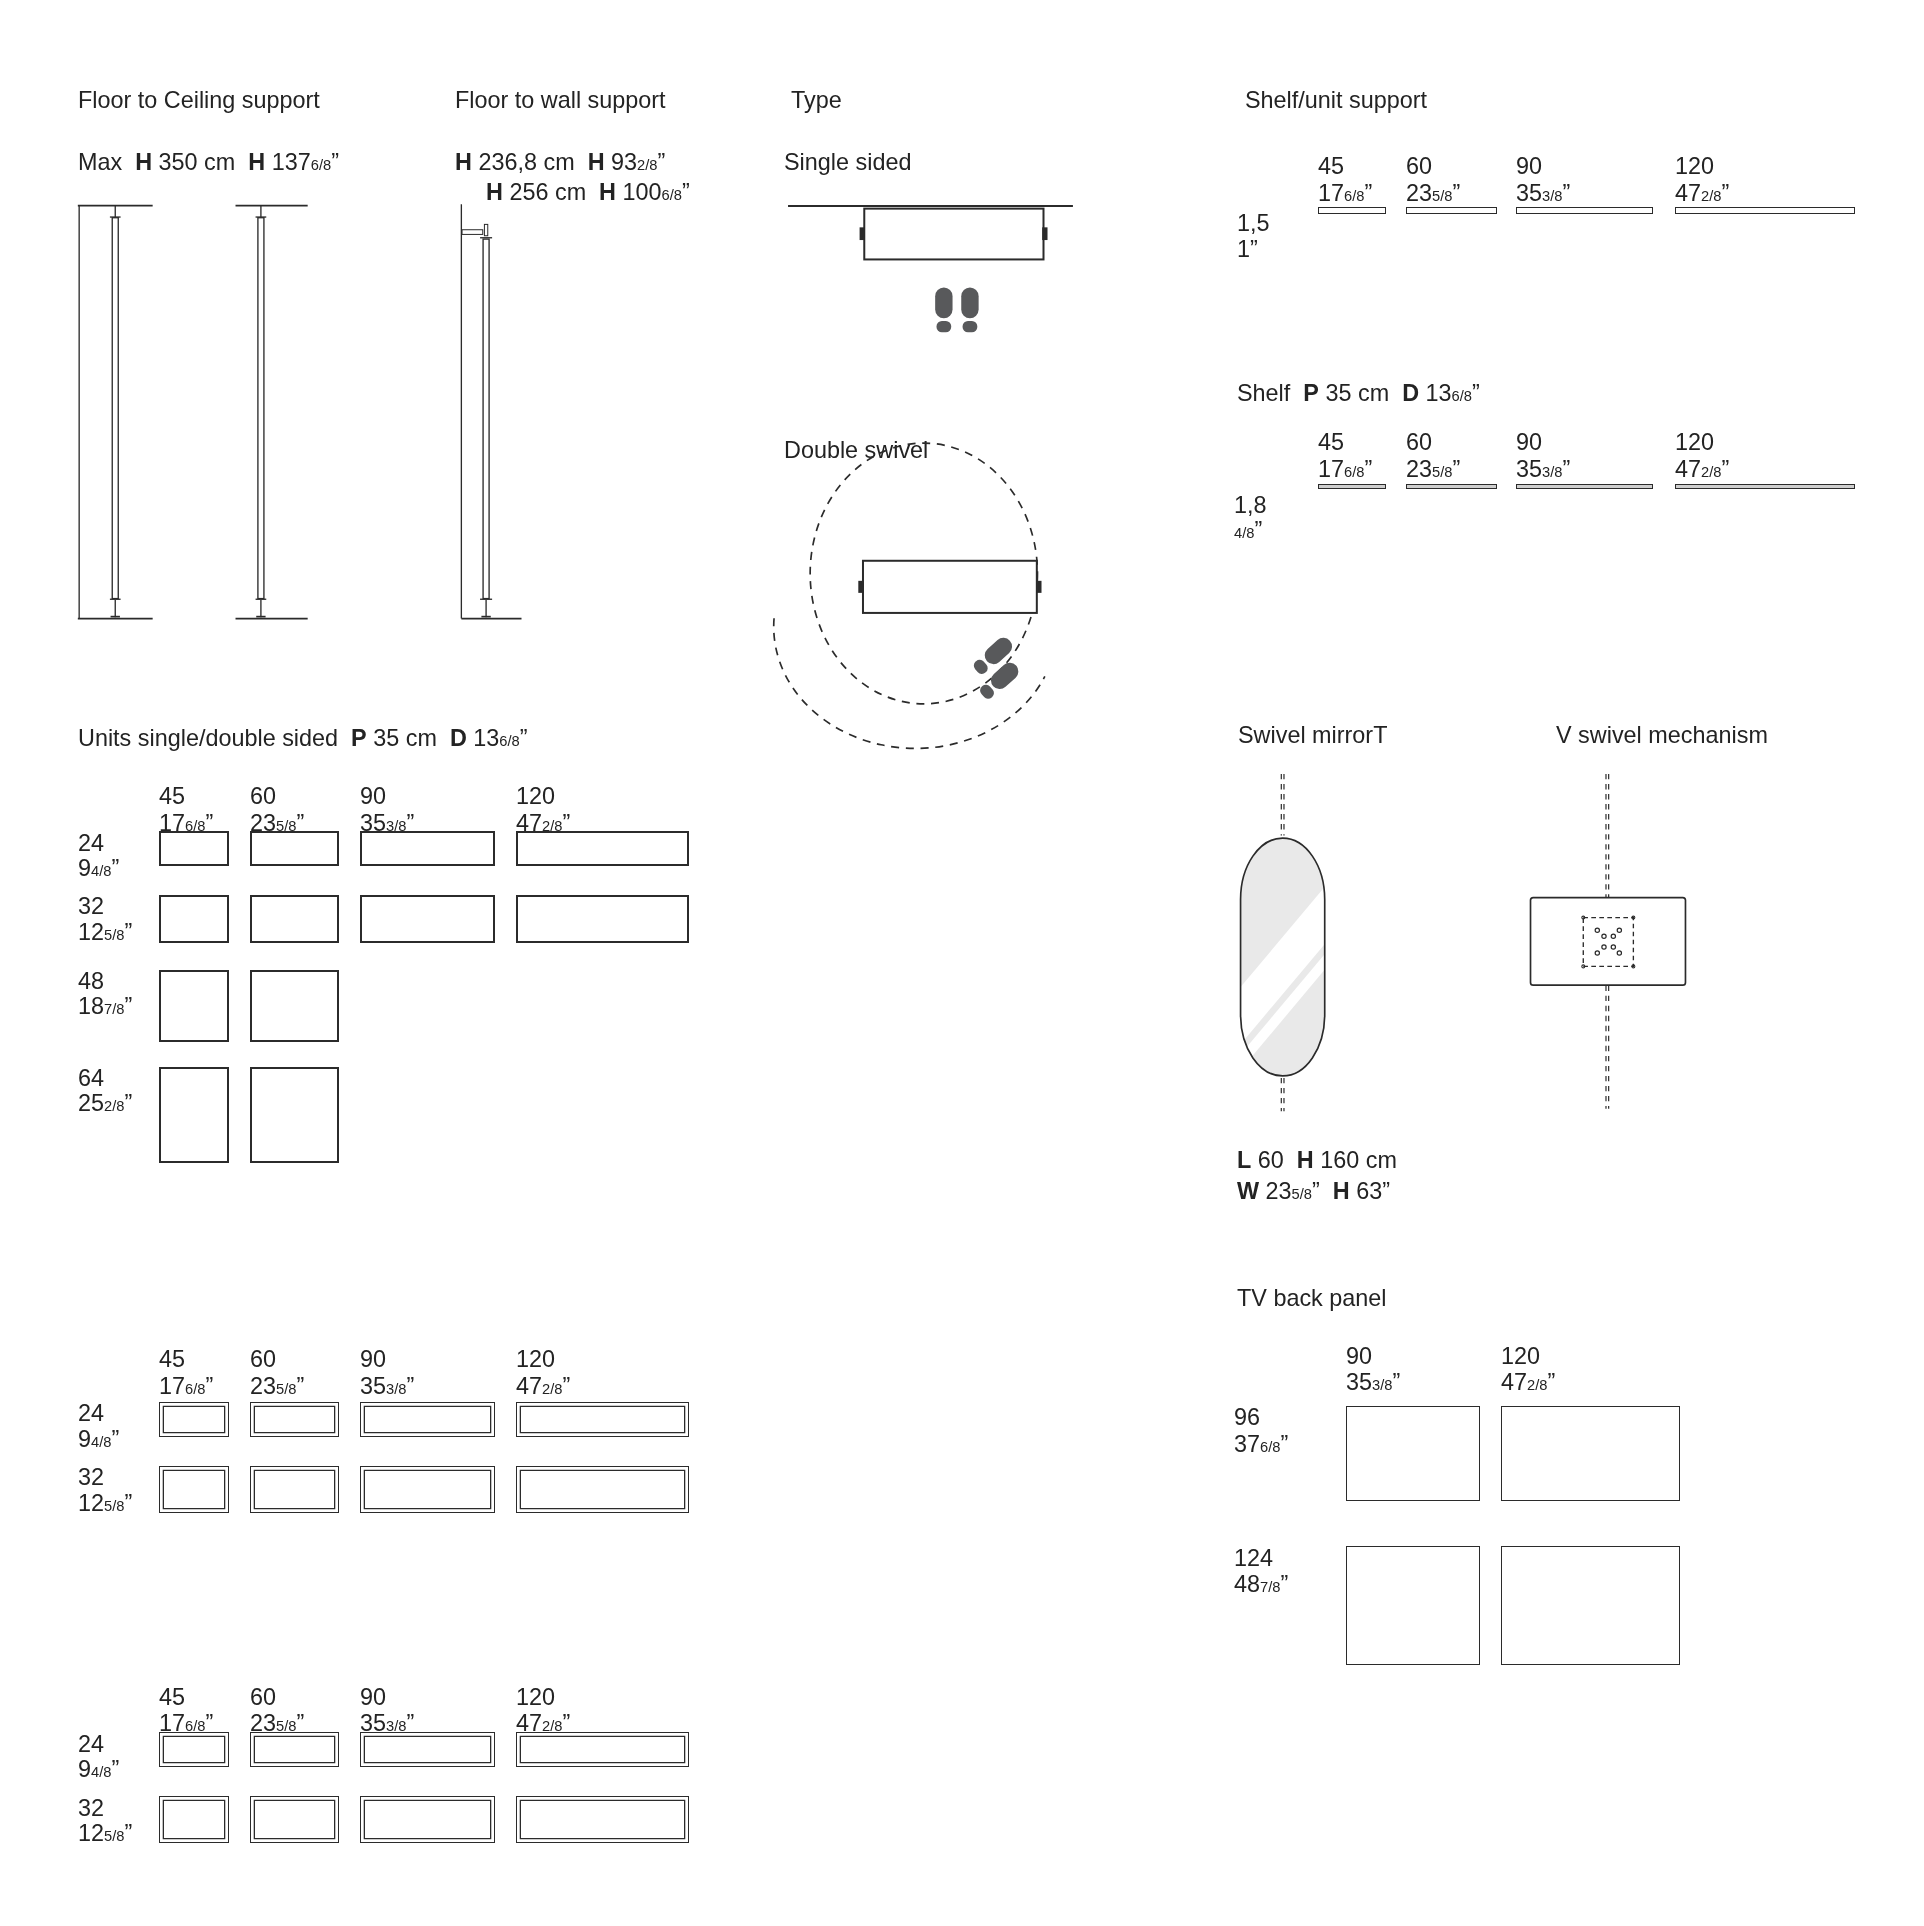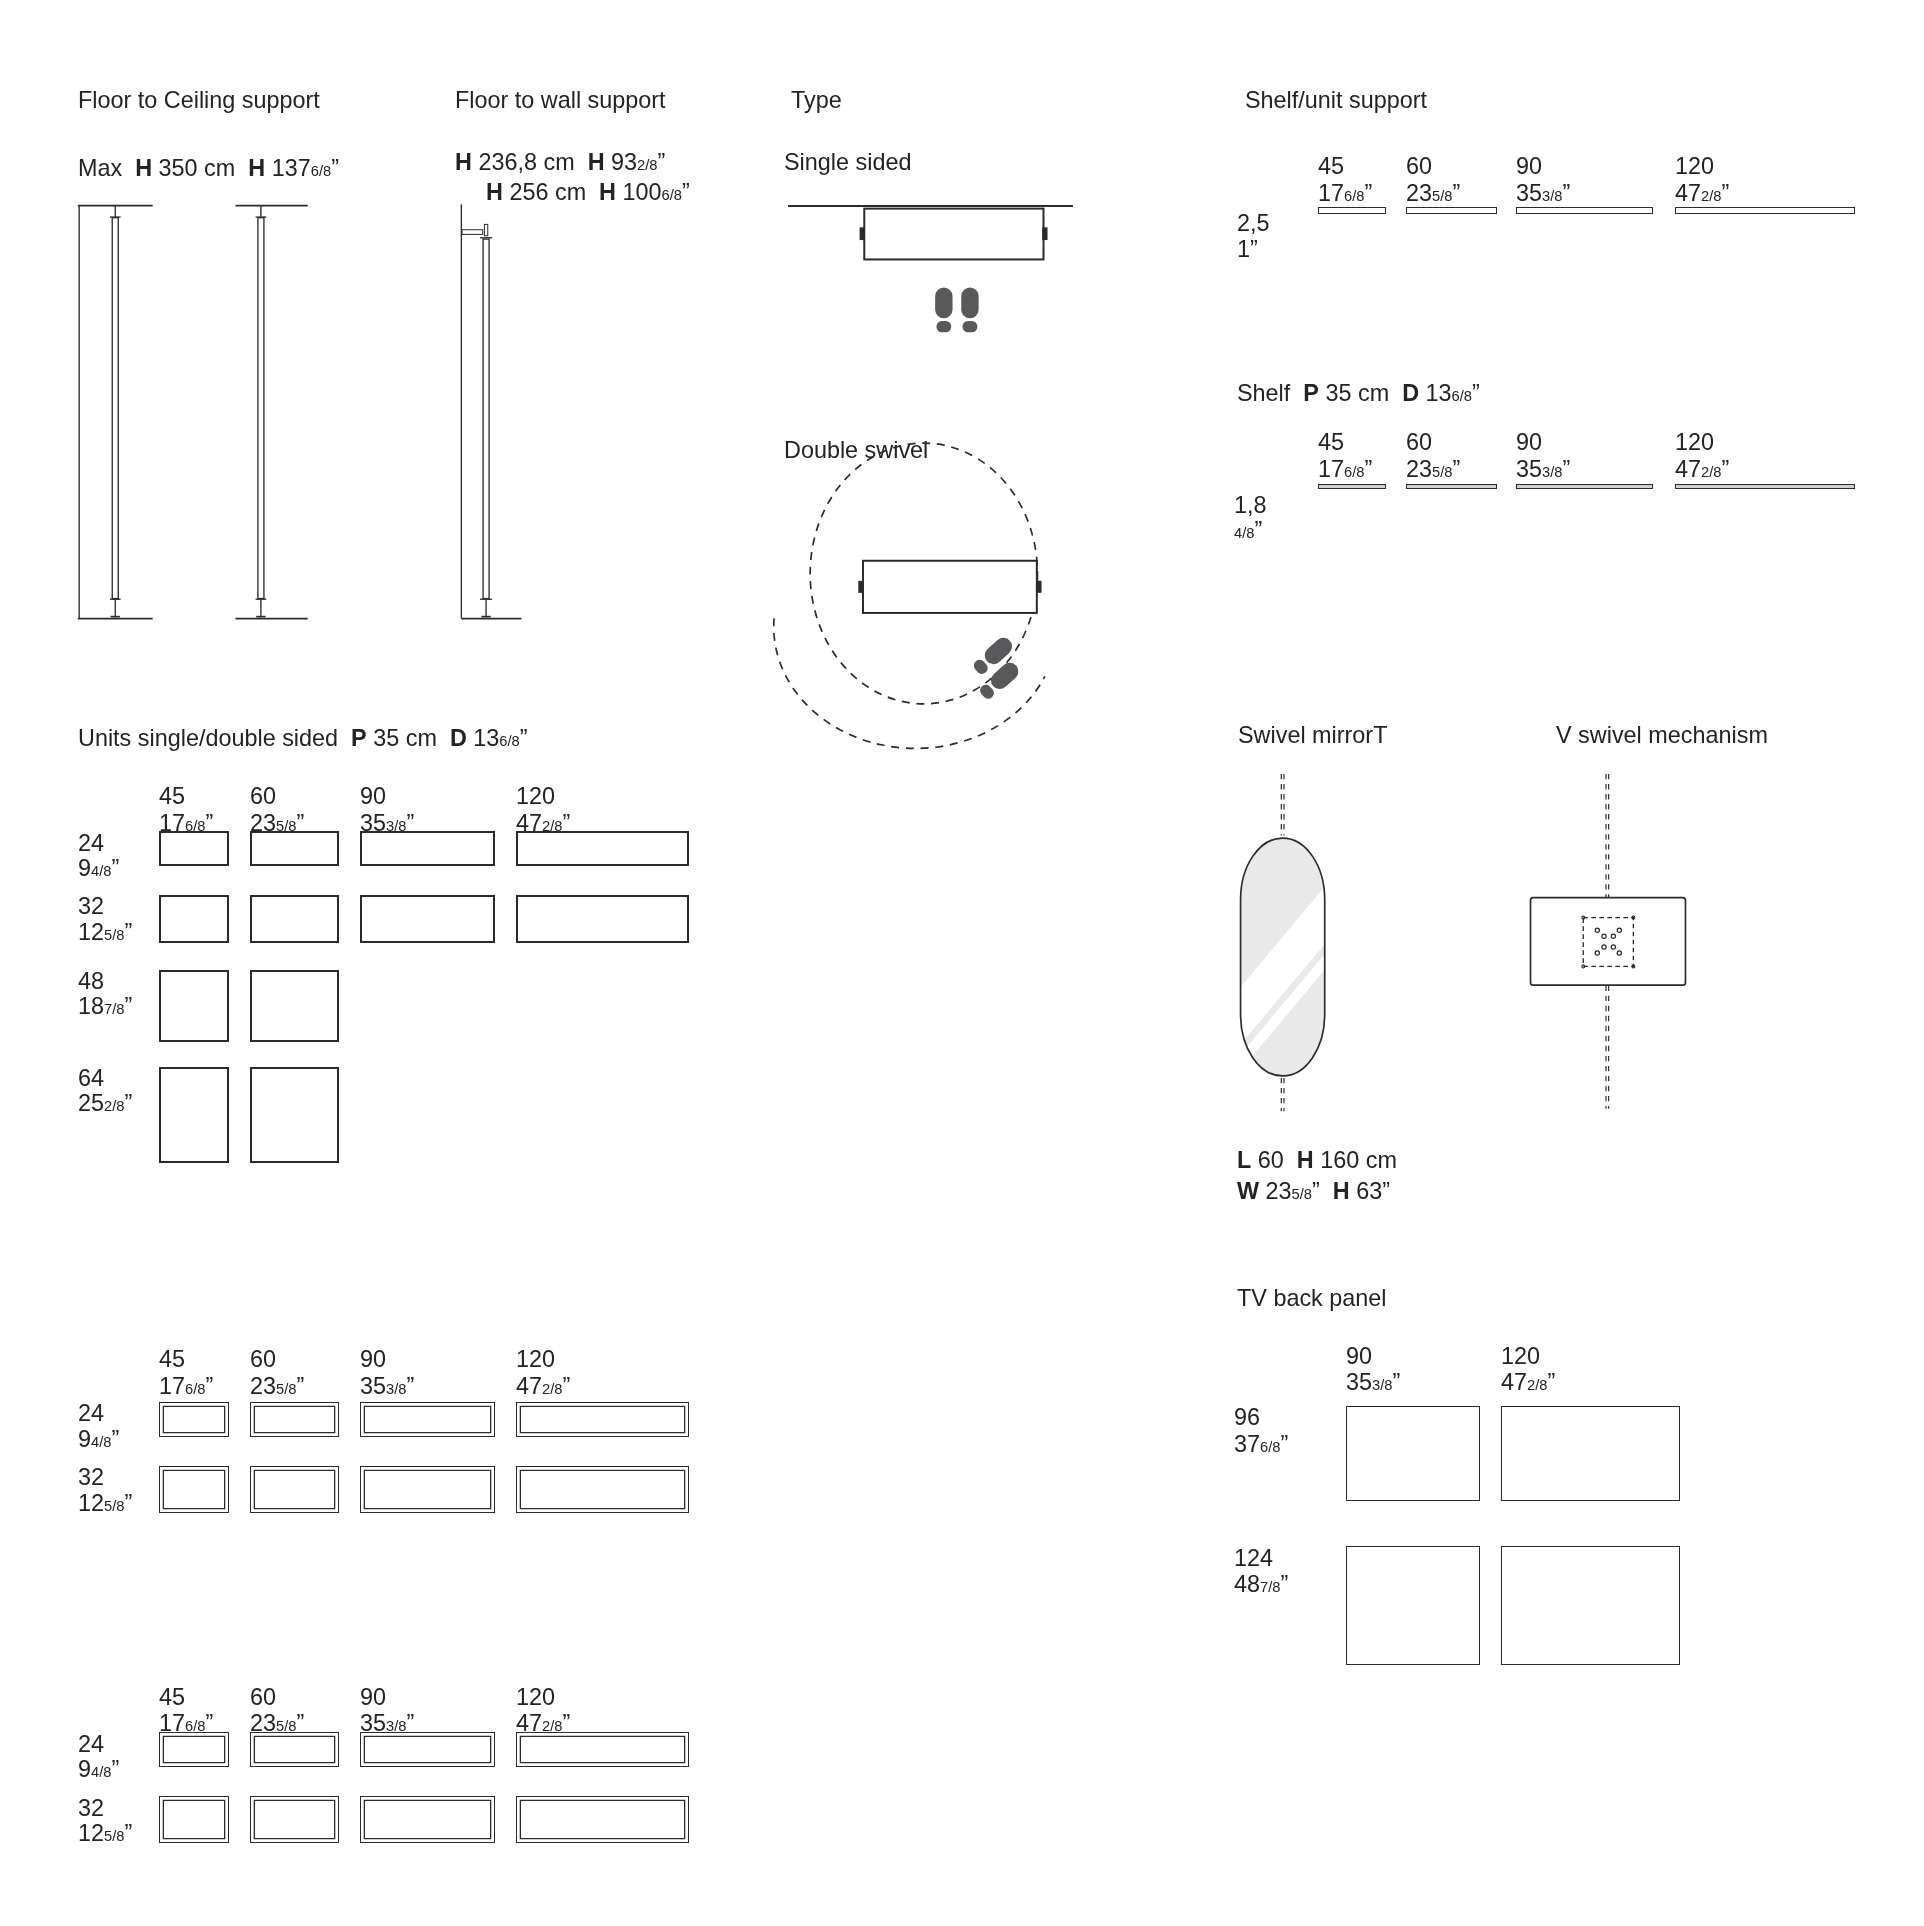--- a/index.html
+++ b/index.html
@@ -16,21 +16,21 @@
   .bar-support{position:absolute;height:6.7px;border:1.3px solid #2b2b2b;background:#ffffff;box-sizing:border-box;}
   .bar-shelf{position:absolute;height:5.4px;border:1.3px solid #2b2b2b;background:#cfcfcf;box-sizing:border-box;}
   svg{position:absolute;overflow:visible;}
 </style>
 </head>
 <body>
 
 <div id="canvas">
 
   <div class="t" style="left:78px;top:86px;">Floor to Ceiling support</div>
-  <div class="t" style="left:78px;top:148px;margin-top:6px;">Max  <b>H</b> 350 cm  <b>H</b> 137<span class="frac">6/8</span>”</div>
+  <div class="t" style="left:78px;top:148px;">Max  <b>H</b> 350 cm  <b>H</b> 137<span class="frac">6/8</span>”</div>
 
   <div class="t" style="left:455px;top:86px;">Floor to wall support</div>
   <div class="t" style="left:455px;top:148px;"><b>H</b> 236,8 cm  <b>H</b> 93<span class="frac">2/8</span>”</div>
   <div class="t" style="left:455px;top:178px;margin-left:31px;"><b>H</b> 256 cm  <b>H</b> 100<span class="frac">6/8</span>”</div>
 
   <div class="t" style="left:791px;top:86px;">Type</div>
   <div class="t" style="left:784px;top:148px;">Single sided</div>
   <div class="t" style="left:784px;top:436px;">Double swivel</div>
 
   <div class="t" style="left:1245px;top:86px;">Shelf/unit support</div>
@@ -221,21 +221,21 @@
     <div class="bar-support" style="left: 1318px; top: 207px; width: 68px;"></div>
     <div class="t" style="left: 1406px; top: 152px;">60</div>
     <div class="t" style="left: 1406px; top: 179px;">23<span class="frac">5/8</span>”</div>
     <div class="bar-support" style="left: 1406px; top: 207px; width: 91px;"></div>
     <div class="t" style="left: 1516px; top: 152px;">90</div>
     <div class="t" style="left: 1516px; top: 179px;">35<span class="frac">3/8</span>”</div>
     <div class="bar-support" style="left: 1516px; top: 207px; width: 137px;"></div>
     <div class="t" style="left: 1675px; top: 152px;">120</div>
     <div class="t" style="left: 1675px; top: 179px;">47<span class="frac">2/8</span>”</div>
     <div class="bar-support" style="left: 1675px; top: 207px; width: 180px;"></div>
-    <div class="t" style="left: 1237px; top: 209px;">2,5</div>
+    <div class="t" style="left: 1237px; top: 209px;">1,5</div>
     <div class="t" style="left: 1237px; top: 235px;">1”</div>
     <div class="t" style="left: 1318px; top: 428px;">45</div>
     <div class="t" style="left: 1318px; top: 455px;">17<span class="frac">6/8</span>”</div>
     <div class="bar-shelf" style="left: 1318px; top: 484px; width: 68px;"></div>
     <div class="t" style="left: 1406px; top: 428px;">60</div>
     <div class="t" style="left: 1406px; top: 455px;">23<span class="frac">5/8</span>”</div>
     <div class="bar-shelf" style="left: 1406px; top: 484px; width: 91px;"></div>
     <div class="t" style="left: 1516px; top: 428px;">90</div>
     <div class="t" style="left: 1516px; top: 455px;">35<span class="frac">3/8</span>”</div>
     <div class="bar-shelf" style="left: 1516px; top: 484px; width: 137px;"></div>

